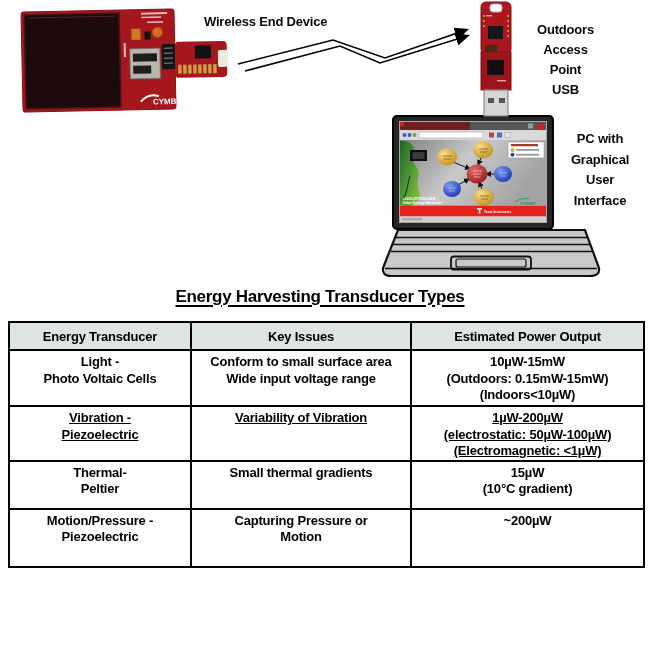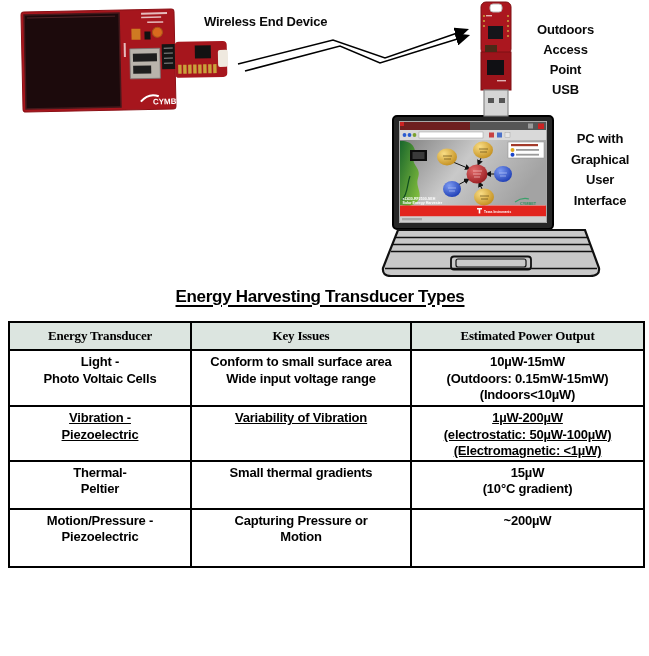--- a/index.html
+++ b/index.html
@@ -9,21 +9,21 @@
   .hw-label{position:absolute;font-weight:bold;font-size:13px;line-height:20px;
             letter-spacing:-0.2px;color:#0a0a0a;}
   .hw-label.center{text-align:center;}
   .fig-title{position:absolute;top:287px;left:0;width:640px;text-align:center;
              font-size:17px;font-weight:bold;letter-spacing:-0.3px;
              text-decoration:underline;text-decoration-thickness:2px;text-underline-offset:3px;}
   table.tt{position:absolute;left:8px;top:321px;width:635px;border-collapse:collapse;
            table-layout:fixed;}
   table.tt td,table.tt th{border:2px solid #000;text-align:center;
            font-weight:bold;font-size:13px;letter-spacing:-0.2px;}
-  table.tt th{height:24px;vertical-align:middle;padding:1px 18px;font-family:Liberation Serif, serif;}
+  table.tt th{height:24px;vertical-align:middle;padding:1px 18px;}
   table.tt td{vertical-align:top;padding:3px 4px 0 4px;line-height:16.5px;}
 </style>
 </head>
 <body>
 
 <div class="page">
 
   <svg class="abs" style="left:381px;top:110px;" width="220" height="172" viewBox="0 0 220 172">
     <defs>
       <linearGradient id="scrBg" x1="0" y1="0" x2="1" y2="0.35">

